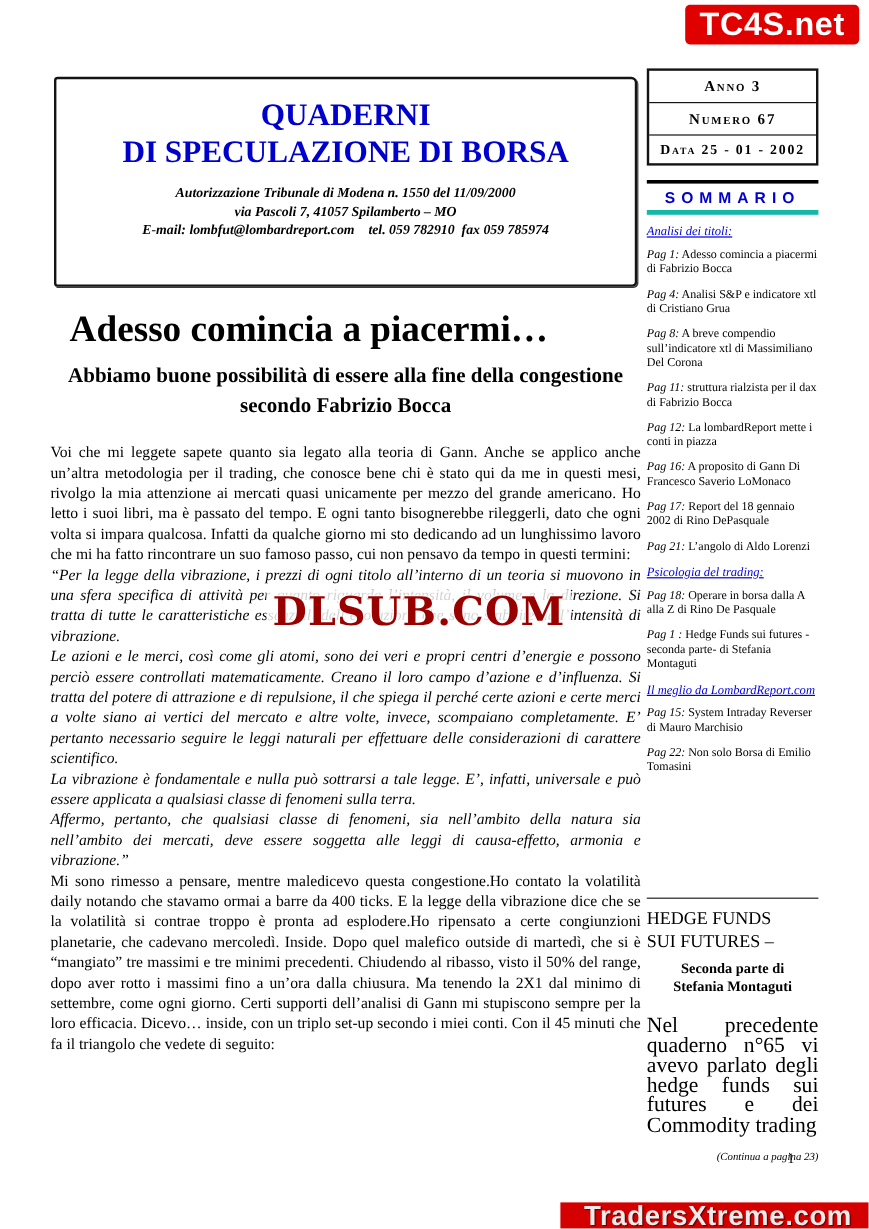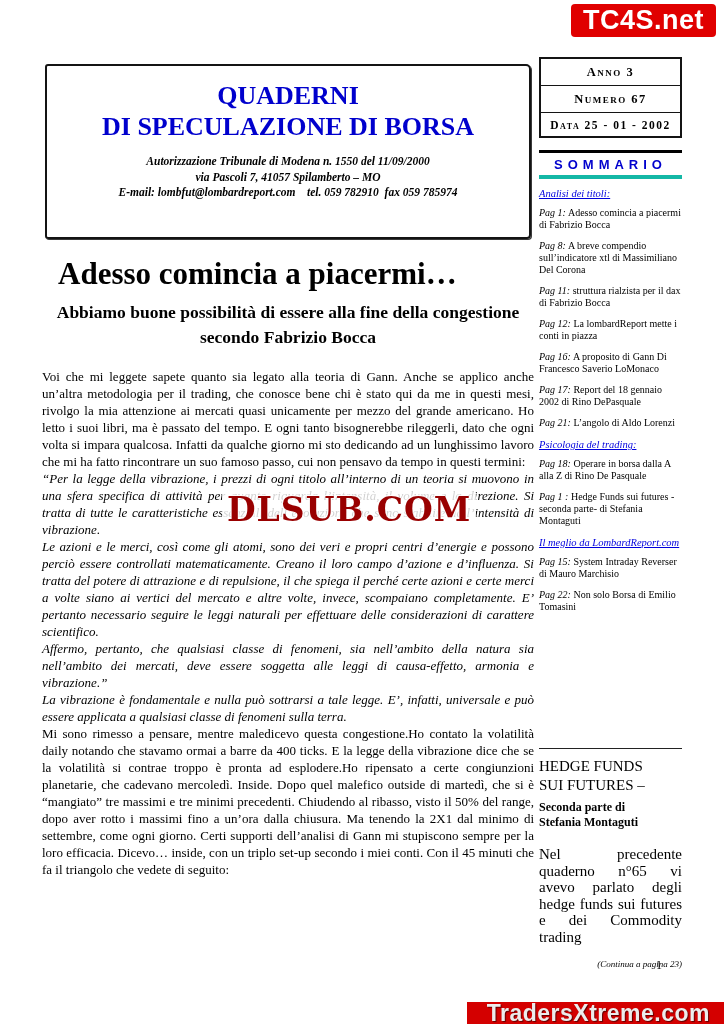--- a/index.html
+++ b/index.html
@@ -64,22 +64,22 @@
   .som-section { margin-bottom: 10px; }
   .som-item { margin-bottom: 9px; }
   .som-item .ref { font-style: italic; }
 
   
   .hedge {
     position: absolute; left: 539px; top: 748px; width: 143px;
     border-top: 1px solid #222; padding-top: 8px;
   }
   .hedge-title { text-align: left; font-weight: normal; font-size: 15px; line-height: 19px; }
-  .hedge-sub { font-weight: bold; font-size: 12px; line-height: 15px; margin-top: 5px; }
-  .hedge-body { margin-top: 16px; font-size: 15px; line-height: 16.5px; text-align: justify; }
+  .hedge-sub { text-align: center; font-weight: bold; font-size: 12px; line-height: 15px; margin-top: 5px; }
+  .hedge-body { margin-top: 16px; font-size: 18px; line-height: 16.5px; text-align: justify; }
   .hedge-cont { margin-top: 14px; text-align: right; font-style: italic; font-size: 9px; }
 
   
   .article-title {
     position: absolute; left: 58px; top: 256px; width: 480px;
     font-size: 31px; font-weight: bold; line-height: 36px;
   }
   .article-sub {
     position: absolute; left: 42px; top: 300px; width: 492px;
     text-align: center; font-weight: bold; font-size: 17.5px; line-height: 25px;
@@ -137,20 +137,21 @@
     <div class="issue-row last">Data 25 - 01 - 2002</div>
   </div>
 
   <div class="sommario-hd">SOMMARIO</div>
 
   <div class="sidebar">
 
     <div class="som-section">
       <div class="som-heading">Analisi dei titoli:</div>
       <div class="som-item"><span class="ref">Pag 1:</span> <span>Adesso comincia a piacermi di Fabrizio Bocca</span></div>
+      <div class="som-item"><span class="ref">Pag 4:</span> <span>Analisi S&amp;P e indicatore xtl di Cristiano Grua</span></div>
       <div class="som-item"><span class="ref">Pag 8:</span> <span>A breve compendio sull’indicatore xtl di Massimiliano Del Corona</span></div>
       <div class="som-item"><span class="ref">Pag 11:</span> <span>struttura rialzista per il dax di Fabrizio Bocca</span></div>
       <div class="som-item"><span class="ref">Pag 12:</span> <span>La lombardReport mette i conti in piazza</span></div>
       <div class="som-item"><span class="ref">Pag 16:</span> <span>A proposito di Gann Di Francesco Saverio LoMonaco</span></div>
       <div class="som-item"><span class="ref">Pag 17:</span> <span>Report del 18 gennaio 2002 di Rino DePasquale</span></div>
       <div class="som-item"><span class="ref">Pag 21:</span> <span>L’angolo di Aldo Lorenzi</span></div>
     </div>
 
     <div class="som-section">
       <div class="som-heading">Psicologia del trading:</div>
@@ -179,22 +180,22 @@
     <div class="hedge-cont">(Continua a pagina 23)</div>
   </div>
 
   <div class="article-title">Adesso comincia a piacermi…</div>
   <div class="article-sub">Abbiamo buone possibilità di essere alla fine della congestione secondo Fabrizio Bocca</div>
 
   <div class="article-body">
     <p>Voi che mi leggete sapete quanto sia legato alla teoria di Gann. Anche se applico anche un’altra metodologia per il trading, che conosce bene chi è stato qui da me in questi mesi, rivolgo la mia attenzione ai mercati quasi unicamente per mezzo del grande americano. Ho letto i suoi libri, ma è passato del tempo. E ogni tanto bisognerebbe rileggerli, dato che ogni volta si impara qualcosa. Infatti da qualche giorno mi sto dedicando ad un lunghissimo lavoro che mi ha fatto rincontrare un suo famoso passo, cui non pensavo da tempo in questi termini:</p>
     <p class="quote">“Per la legge della vibrazione, i prezzi di ogni titolo all’interno di un teoria si muovono in una sfera specifica di attività per quanto riguarda l’intensità, il volume e la direzione. Si tratta di tutte le caratteristiche essenziali dell’evoluzione che sono stabilite dall’intensità di vibrazione.</p>
     <p class="quote">Le azioni e le merci, così come gli atomi, sono dei veri e propri centri d’energie e possono perciò essere controllati matematicamente. Creano il loro campo d’azione e d’influenza. Si tratta del potere di attrazione e di repulsione, il che spiega il perché certe azioni e certe merci a volte siano ai vertici del mercato e altre volte, invece, scompaiano completamente. E’ pertanto necessario seguire le leggi naturali per effettuare delle considerazioni di carattere scientifico.</p>
+    <p class="quote">La vibrazione è fondamentale e nulla può sottrarsi a tale legge. E’, infatti, universale e può essere applicata a qualsiasi classe di fenomeni sulla terra.</p>
     <p class="quote">Affermo, pertanto, che qualsiasi classe di fenomeni, sia nell’ambito della natura sia nell’ambito dei mercati, deve essere soggetta alle leggi di causa-effetto, armonia e vibrazione.”</p>
-    <p class="quote">La vibrazione è fondamentale e nulla può sottrarsi a tale legge. E’, infatti, universale e può essere applicata a qualsiasi classe di fenomeni sulla terra.</p>
     <p>Mi sono rimesso a pensare, mentre maledicevo questa congestione.Ho contato la volatilità daily notando che stavamo ormai a barre da 400 ticks. E la legge della vibrazione dice che se la volatilità si contrae troppo è pronta ad esplodere.Ho ripensato a certe congiunzioni planetarie, che cadevano mercoledì. Inside. Dopo quel malefico outside di martedì, che si è “mangiato” tre massimi e tre minimi precedenti. Chiudendo al ribasso, visto il 50% del range, dopo aver rotto i massimi fino a un’ora dalla chiusura. Ma tenendo la 2X1 dal minimo di settembre, come ogni giorno. Certi supporti dell’analisi di Gann mi stupiscono sempre per la loro efficacia. Dicevo… inside, con un triplo set-up secondo i miei conti. Con il 45 minuti che fa il triangolo che vedete di seguito:</p>
   </div>
 
   <div class="watermark">DLSUB.COM</div>
 
   <div class="pagenum">1</div>
 
   <div class="bottom-banner">TradersXtreme.com</div>
 
 </div>

